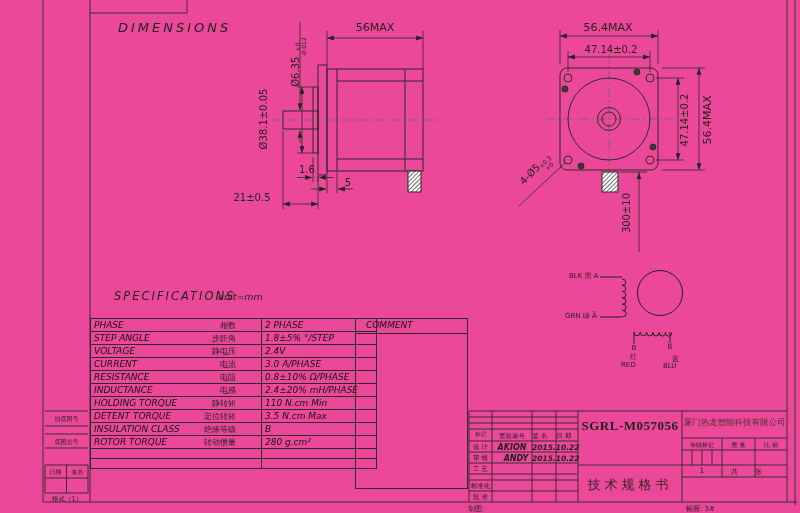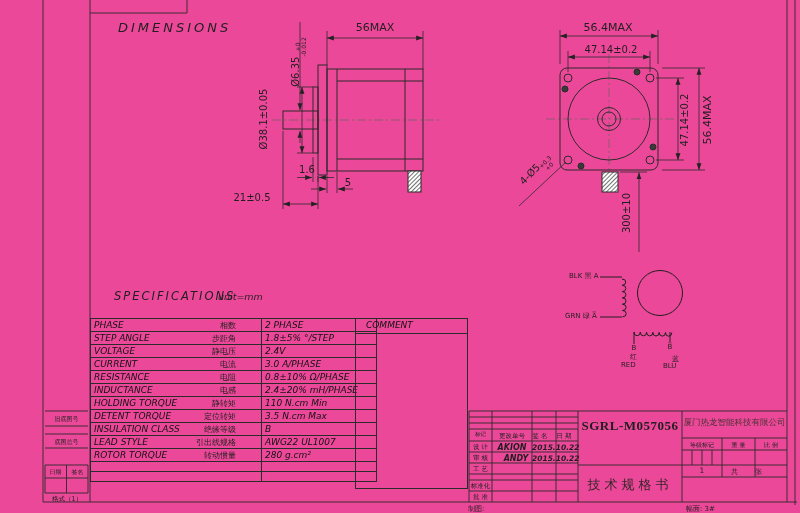--- a/index.html
+++ b/index.html
@@ -304,29 +304,20 @@
             <div class="c1f">
               <span>INSULATION CLASS</span>
               <span class="cn">绝缘等级</span>
             </div>
           </td>
           <td class="c2">B</td>
         </tr>
     <tr>
           <td class="c1">
             <div class="c1f">
-              <span>LEAD STYLE</span>
-              <span class="cn">引出线规格</span>
-            </div>
-          </td>
-          <td class="c2">AWG22 UL1007</td>
-        </tr>
-    <tr>
-          <td class="c1">
-            <div class="c1f">
               <span>ROTOR TORQUE</span>
               <span class="cn">转动惯量</span>
             </div>
           </td>
           <td class="c2">280 g.cm²</td>
         </tr>
     <tr class="empty">
           <td class="c1"></td>
           <td class="c2"></td>
         </tr>

